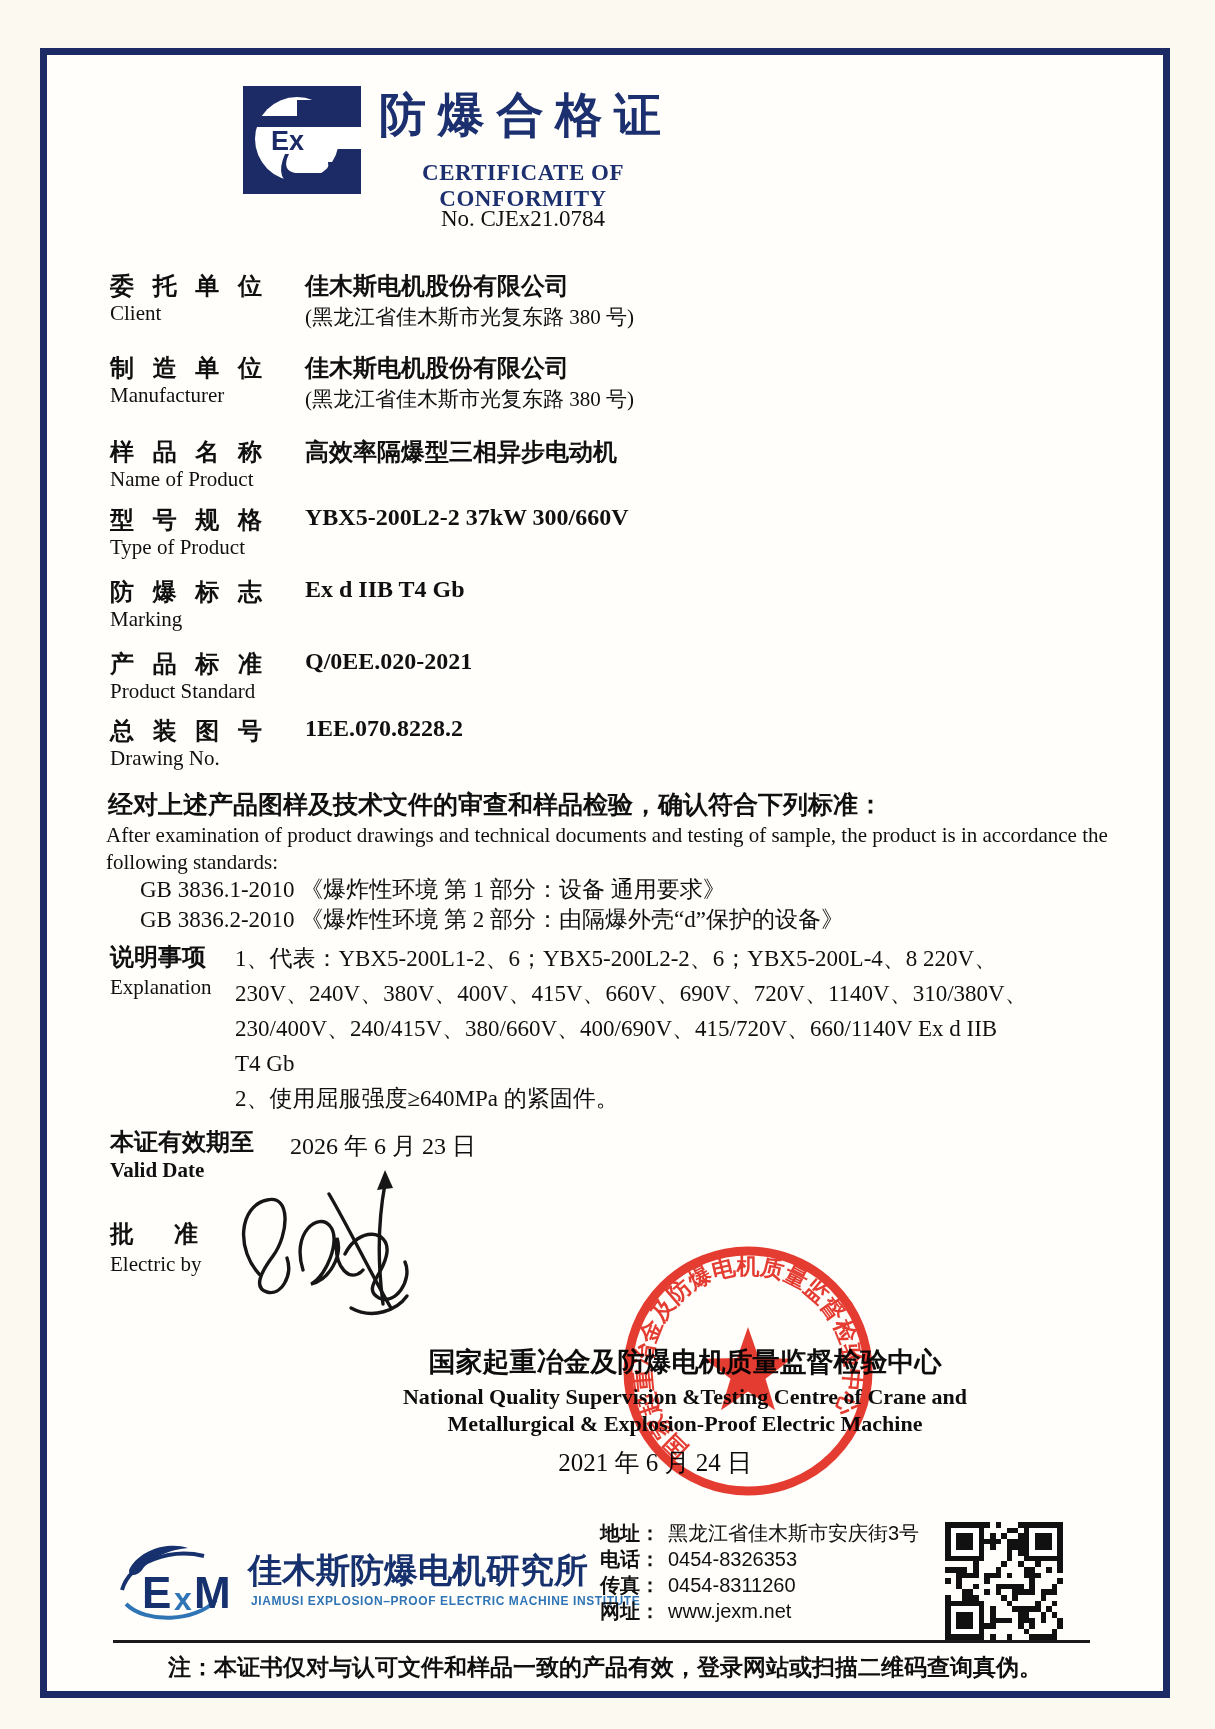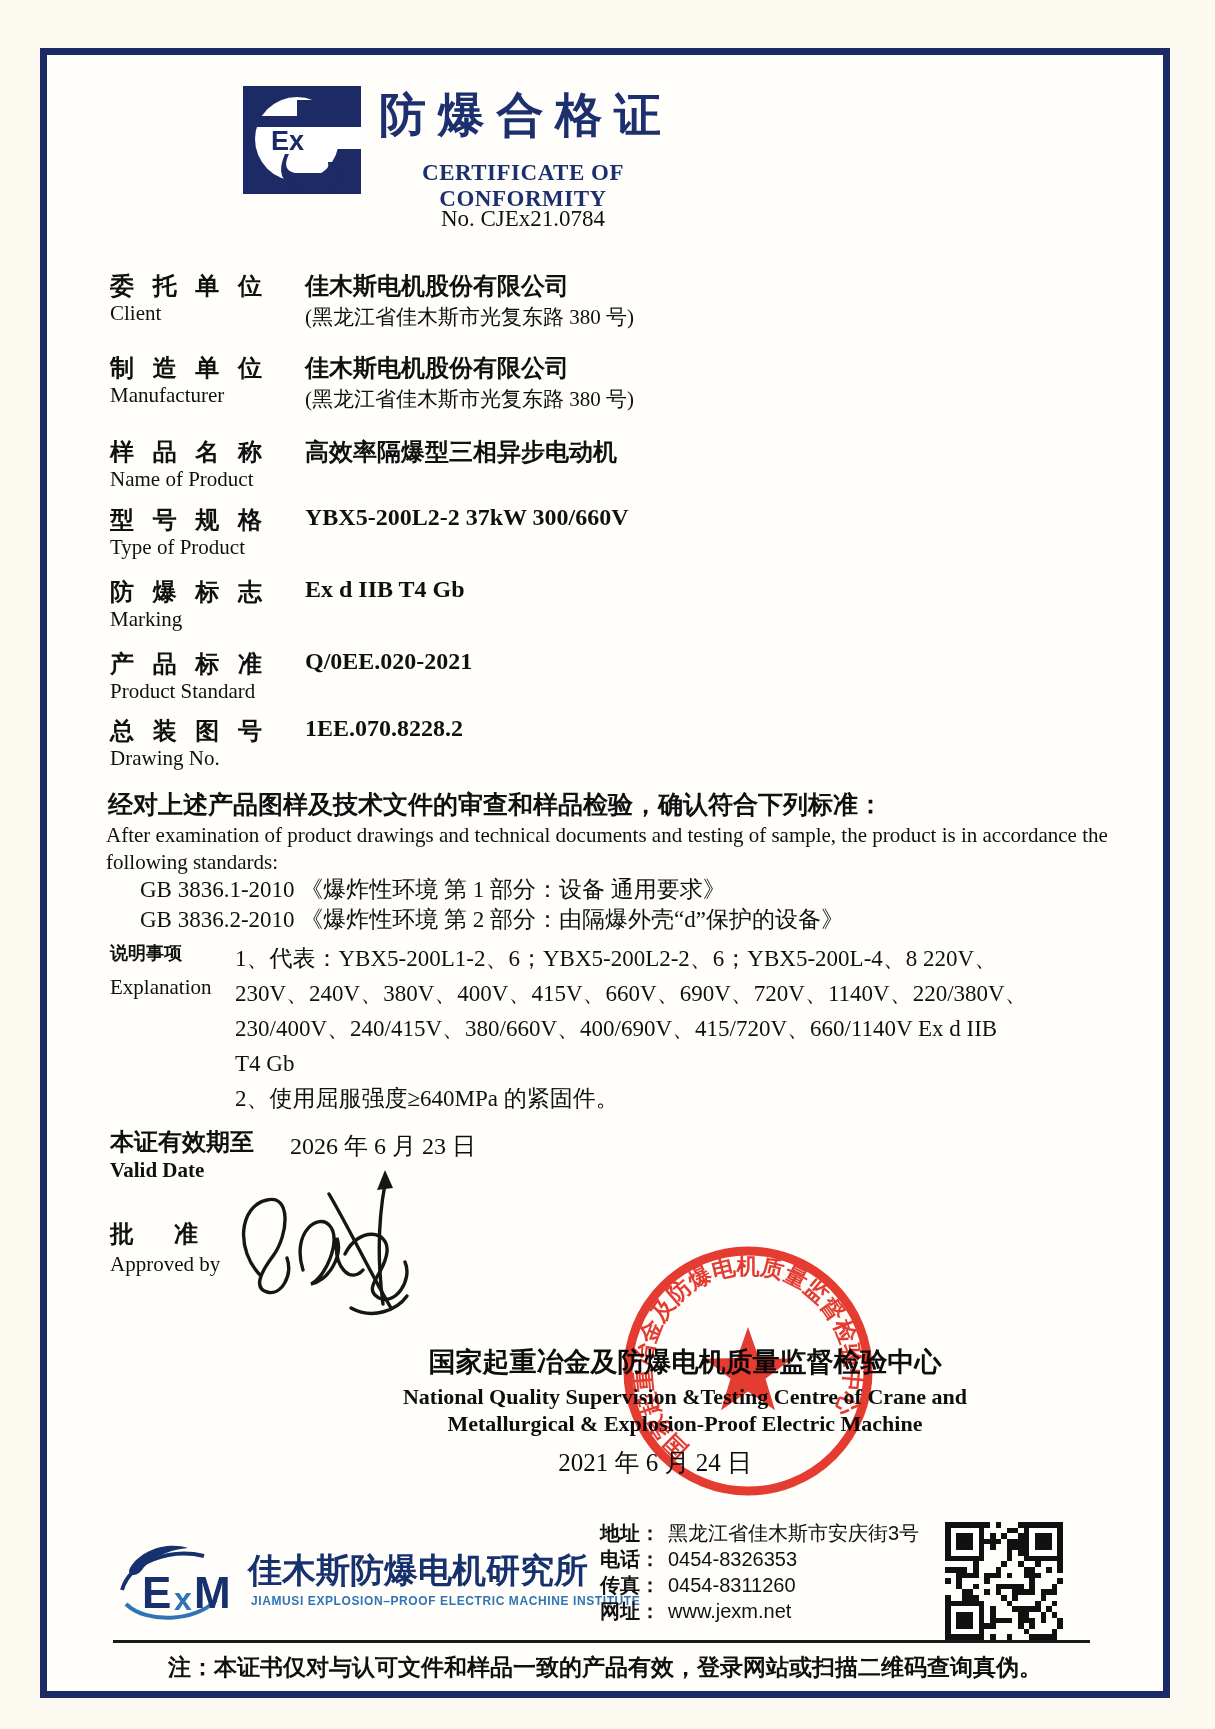--- a/index.html
+++ b/index.html
@@ -32,21 +32,21 @@
   .fv{position:absolute;left:305px;top:0;font-size:24px;font-weight:bold;
     color:#101010;white-space:nowrap;}
   .fs{position:absolute;left:305px;top:33px;font-size:21px;color:#101010;white-space:nowrap;}
   
   .stmt-zh{left:108px;top:788px;width:1010px;font-size:25px;font-weight:bold;
     font-family:"Liberation Sans","DejaVu Sans",sans-serif;color:#101010;}
   .stmt-en{left:106px;top:822px;width:1010px;font-size:21px;line-height:27px;color:#101010;}
   .std1{left:140px;top:874px;font-size:23px;color:#101010;white-space:nowrap;}
   .std2{left:140px;top:904px;font-size:23px;color:#101010;white-space:nowrap;}
   
-  .exp-zh{left:110px;top:941px;font-size:18px;font-weight:bold;
+  .exp-zh{left:110px;top:941px;font-size:24px;font-weight:bold;
     font-family:"Liberation Sans","DejaVu Sans",sans-serif;color:#101010;}
   .exp-en{left:110px;top:975px;font-size:21px;color:#101010;}
   .exp-body{left:235px;top:941px;width:860px;font-size:23px;line-height:35px;color:#101010;}
   
   .valid-zh{left:110px;top:1126px;font-size:24px;font-weight:bold;
     font-family:"Liberation Sans","DejaVu Sans",sans-serif;color:#101010;}
   .valid-en{left:110px;top:1158px;font-size:21px;font-weight:bold;color:#101010;}
   .valid-val{left:290px;top:1130px;font-size:24px;color:#101010;white-space:nowrap;}
   .appr-zh{left:110px;top:1218px;font-size:24px;font-weight:bold;white-space:pre;
     font-family:"Liberation Sans","DejaVu Sans",sans-serif;color:#101010;}
@@ -140,31 +140,31 @@
 
 <div class="abs stmt-zh">经对上述产品图样及技术文件的审查和样品检验，确认符合下列标准：</div>
 <div class="abs stmt-en">After examination of product drawings and technical documents and testing of sample, the product is in accordance the following standards:</div>
 <div class="abs std1">GB 3836.1-2010 《爆炸性环境  第 1 部分：设备  通用要求》</div>
 <div class="abs std2">GB 3836.2-2010 《爆炸性环境  第 2 部分：由隔爆外壳“d”保护的设备》</div>
 
 <div class="abs exp-zh">说明事项</div>
 <div class="abs exp-en">Explanation</div>
 <div class="abs exp-body">
   <div>1、代表：YBX5-200L1-2、6；YBX5-200L2-2、6；YBX5-200L-4、8   220V、</div>
-  <div>230V、240V、380V、400V、415V、660V、690V、720V、1140V、220/380V、</div>
+  <div>230V、240V、380V、400V、415V、660V、690V、720V、1140V、310/380V、</div>
   <div>230/400V、240/415V、380/660V、400/690V、415/720V、660/1140V   Ex d IIB</div>
   <div>T4 Gb</div>
   <div>2、使用屈服强度≥640MPa 的紧固件。</div>
 </div>
 
 <div class="abs valid-zh">本证有效期至</div>
 <div class="abs valid-en">Valid Date</div>
 <div class="abs valid-val">2026 年 6 月 23 日</div>
 <div class="abs appr-zh">批      准</div>
-<div class="abs appr-en">Approved by</div>
+<div class="abs appr-en">Electric by</div>
 
 <svg class="abs signature" viewBox="0 0 220 170">
   <g fill="none" stroke="#161616" stroke-width="3.4" stroke-linecap="round">
     <path d="M 28 118 C 2 92 6 48 34 42 C 58 36 56 76 40 98 C 28 114 20 130 34 134 C 48 138 60 118 54 100"></path>
     <path d="M 70 112 C 58 74 86 54 97 68 C 109 82 92 120 78 126 C 96 122 110 98 104 80 C 100 110 118 126 130 112"></path>
     <path d="M 112 96 C 126 68 156 72 154 94 C 152 116 128 130 146 140 C 162 148 180 122 172 104"></path>
     <path d="M 150 146 C 144 100 146 58 152 26"></path>
     <path d="M 96 36 C 116 70 138 116 158 150"></path>
     <path d="M 118 150 C 140 162 164 152 174 138"></path>
   </g>

